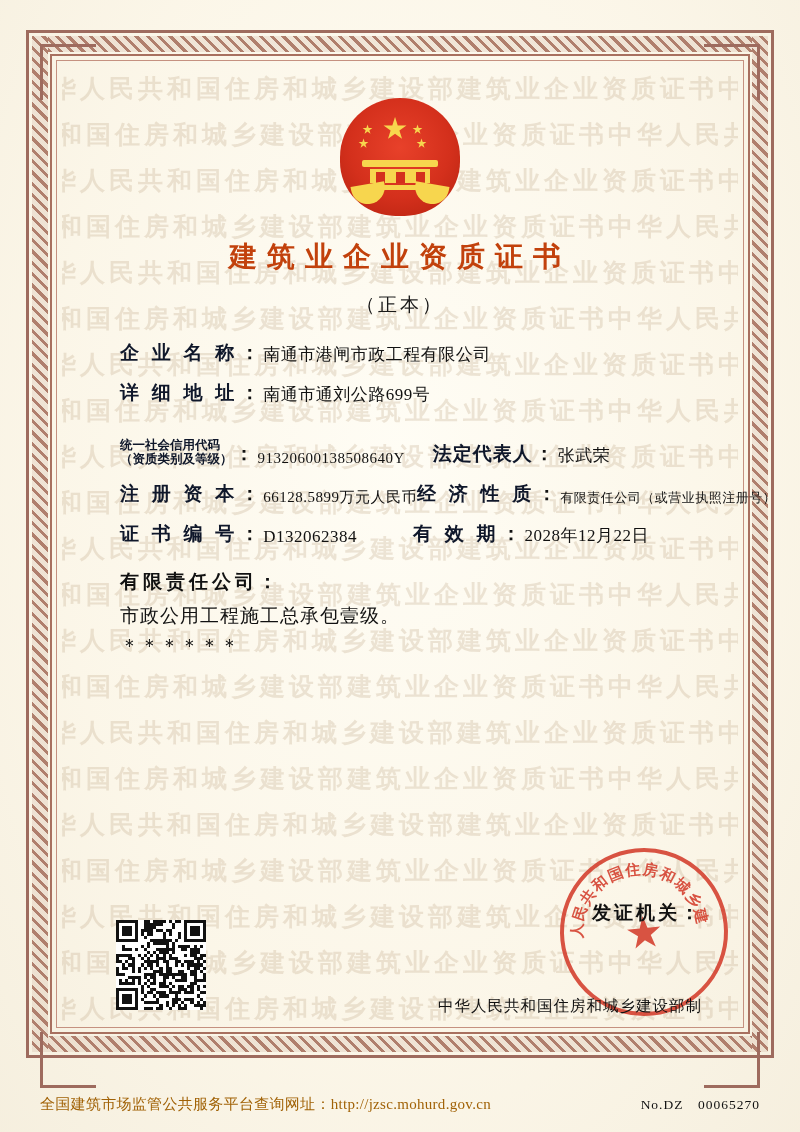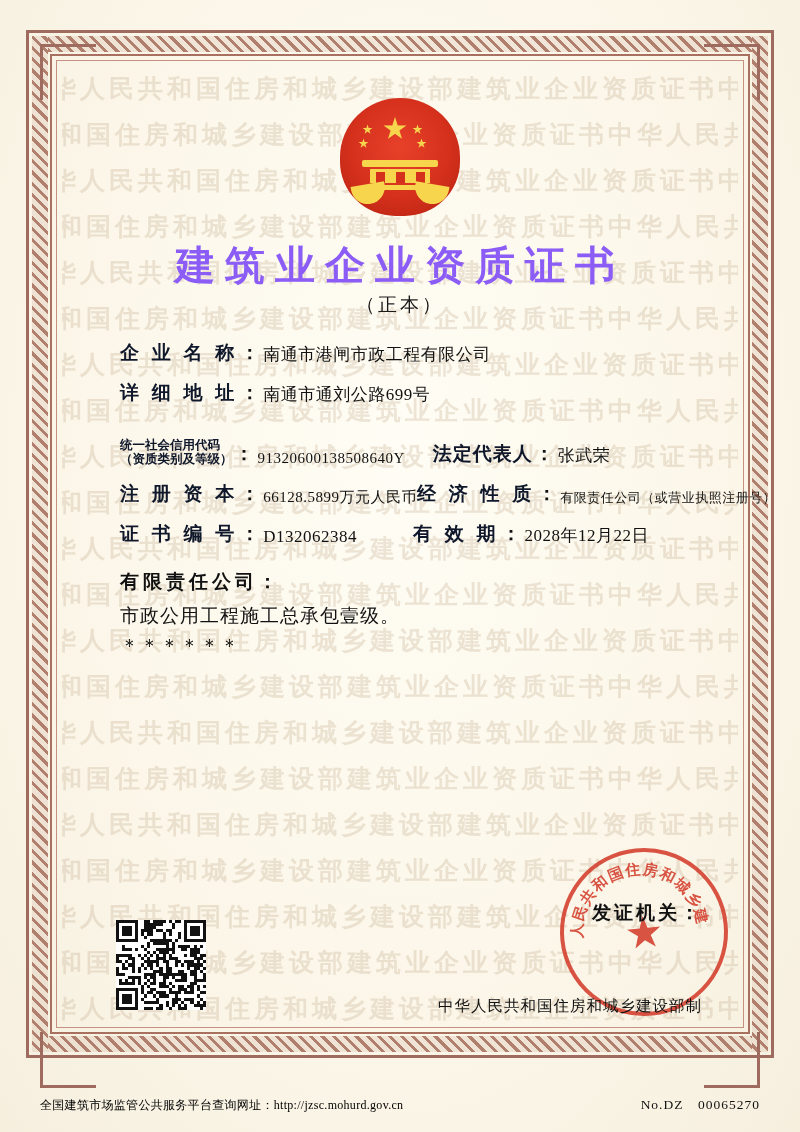--- a/index.html
+++ b/index.html
@@ -157,24 +157,24 @@
   }
   .cog-left { left: 22px; transform: rotate(-10deg); }
   .cog-right { right: 22px; transform: rotate(10deg); }
 
   
   .title {
     position: absolute;
     left: 0; right: 0;
     top: 238px;
     text-align: center;
-    font-size: 40px;
+    font-size: 28px;
     letter-spacing: 10px;
     font-weight: bold;
-    color: #8b5cf6;
+    color: #c2410c;
     font-family: "Liberation Serif", "DejaVu Serif", serif;
   }
   .subtitle {
     position: absolute;
     left: 0; right: 0;
     top: 292px;
     text-align: center;
     font-size: 19px;
     letter-spacing: 3px;
     color: #1a1a1a;
@@ -307,22 +307,22 @@
     left: 116px; top: 920px;
     width: 90px; height: 90px;
     background: #ffffff;
   }
   .qr canvas, .qr svg { display: block; }
 
   
   .footer-left {
     position: absolute;
     left: 40px; bottom: 18px;
-    font-size: 12px;
-    color: #000000;
+    font-size: 15px;
+    color: #a16207;
     letter-spacing: 0.3px;
   }
   .footer-right {
     position: absolute;
     right: 40px; bottom: 18px;
     font-size: 13.5px;
     color: #111;
     letter-spacing: 1px;
   }
 </style>

